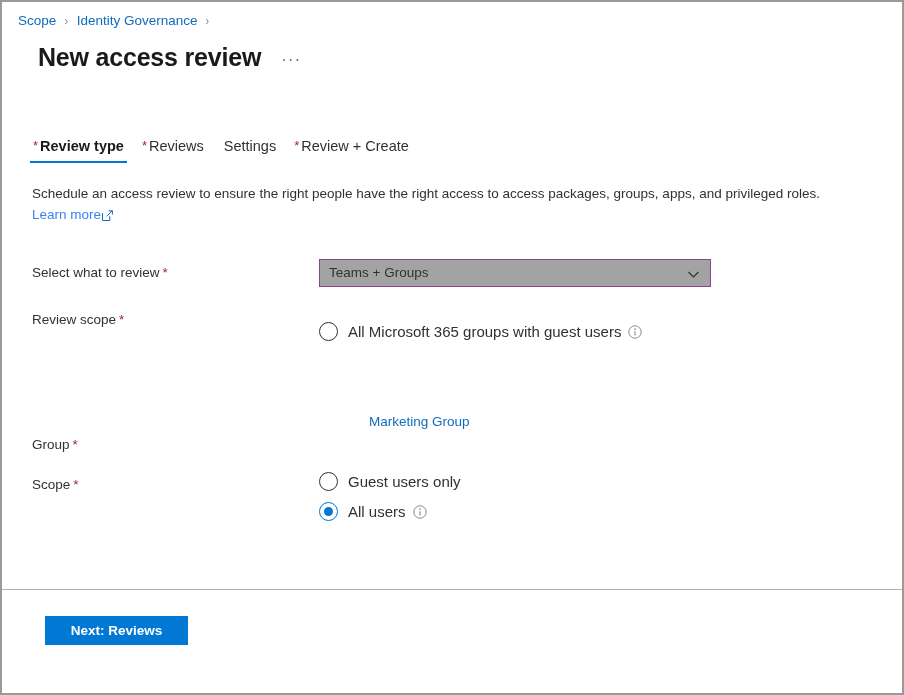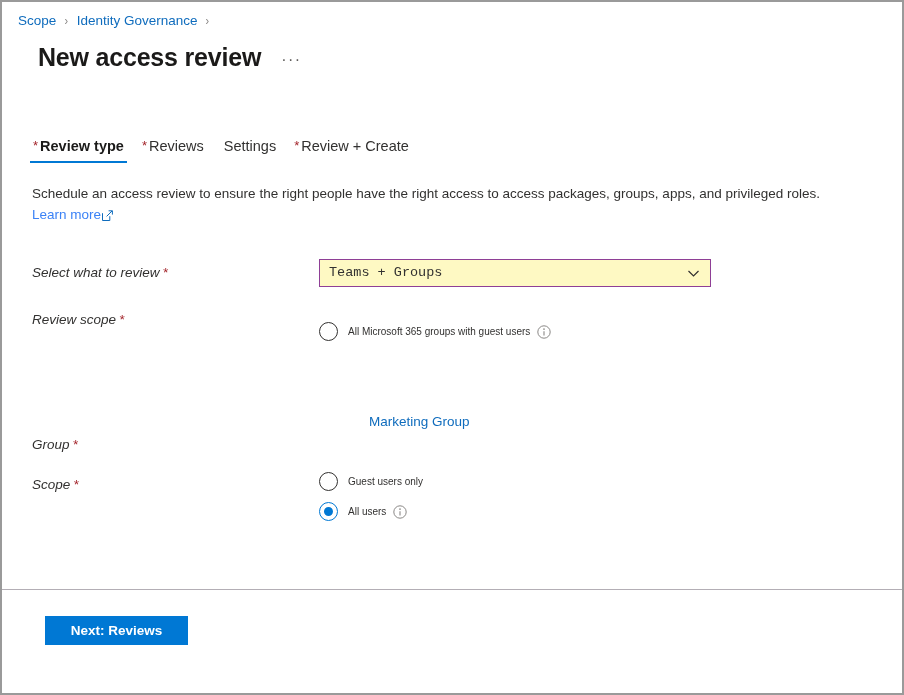--- a/index.html
+++ b/index.html
@@ -142,42 +142,40 @@
   }
 
   
   .form-label {
     position: absolute;
     left: 30px;
     font-size: 13.5px;
     color: #323130;
     line-height: 20px;
     white-space: nowrap;
-    font-style: italic;
   }
   .form-label .req {
     color: #a4262c;
     margin-left: 3px;
   }
 
   
   .dropdown {
     position: absolute;
     left: 317px;
     top: 257px;
     width: 392px;
     height: 28px;
     box-sizing: border-box;
     border: 1px solid #8e3f96;
-    background: #fef9c3;
+    background: #a3a3a3;
     display: flex;
     align-items: center;
     padding: 0 6px 0 9px;
     cursor: pointer;
-    font-family: Liberation Mono, monospace;
   }
   .dropdown .dd-value {
     flex: 1;
     font-size: 13.5px;
     color: #323130;
     line-height: 18px;
   }
   .chev {
     width: 13px;
     height: 13px;
@@ -212,21 +210,21 @@
     top: 50%;
     width: 9px;
     height: 9px;
     margin-left: -4.5px;
     margin-top: -4.5px;
     border-radius: 50%;
     background: #0078d4;
   }
   .radio-label {
     margin-left: 10px;
-    font-size: 10px;
+    font-size: 15px;
     color: #323130;
     line-height: 19px;
     white-space: nowrap;
     cursor: pointer;
   }
   .info-icon {
     margin-left: 7px;
     width: 14px;
     height: 14px;
     flex: 0 0 auto;

